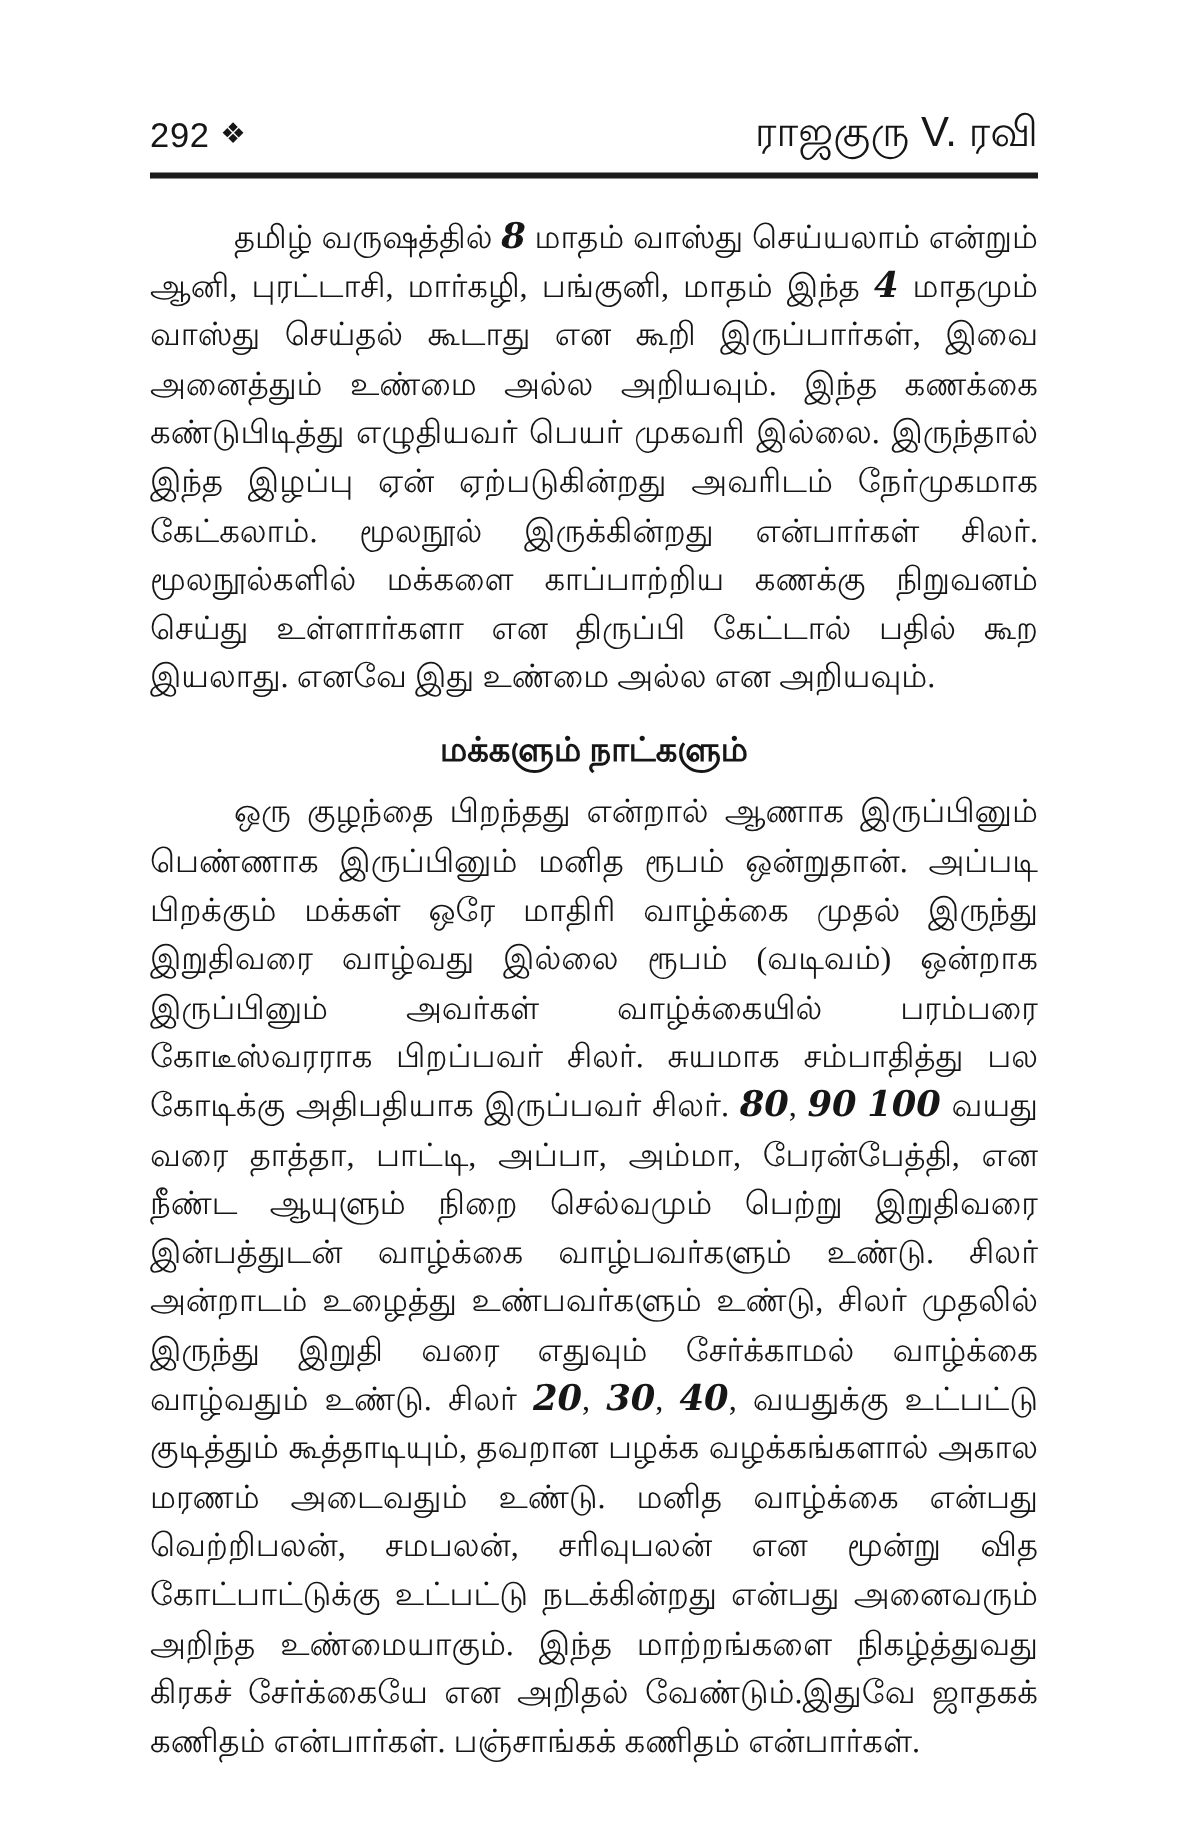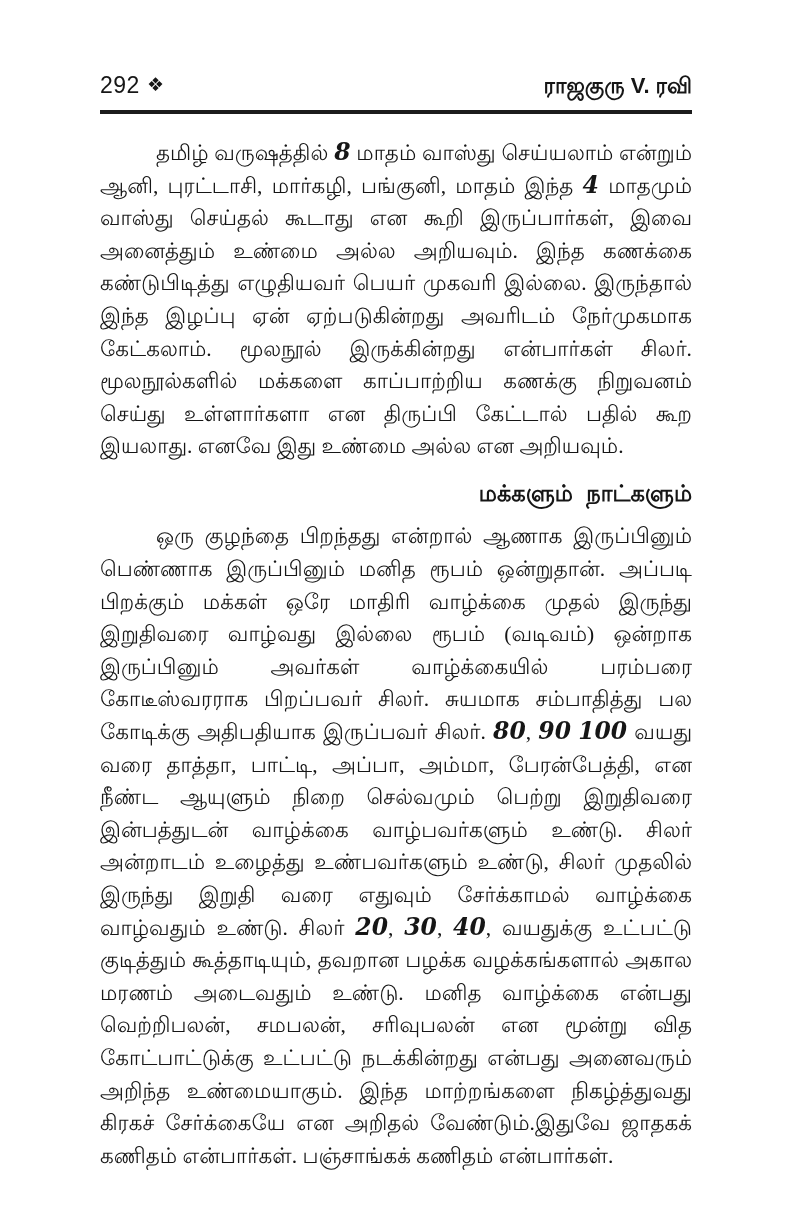--- a/index.html
+++ b/index.html
@@ -33,44 +33,44 @@
     display: flex;
     align-items: center;
     gap: 7px;
   }
   .ornament {
     font-size: 19px;
     position: relative;
     top: -1px;
   }
   .header-right {
-    font-size: 22px;
-    font-weight: bold;
+    font-size: 28px;
+    font-weight: normal;
     font-family: "Liberation Sans", sans-serif;
     text-align: right;
   }
   .rule {
     border-bottom: 4px solid #1c1c1c;
     margin-top: 13px;
   }
   .page-body {
     margin-top: 23px;
     font-size: 21.5px;
     line-height: 32.6px;
     text-align: justify;
   }
   p.paragraph {
     margin: 0 0 13px 0;
     text-indent: 56px;
   }
   h2.heading {
     font-size: 22.5px;
     font-weight: bold;
-    font-family: Liberation Mono, monospace;
-    text-align: right;
+    font-family: Liberation Serif, serif;
+    text-align: center;
     text-indent: 0;
     margin: 21px 0 14px 0;
     line-height: 1;
   }
   .num {
     font-family: "DejaVu Serif", serif;
     font-style: italic;
     font-weight: bold;
     font-size: 23.5px;
     line-height: 1;

